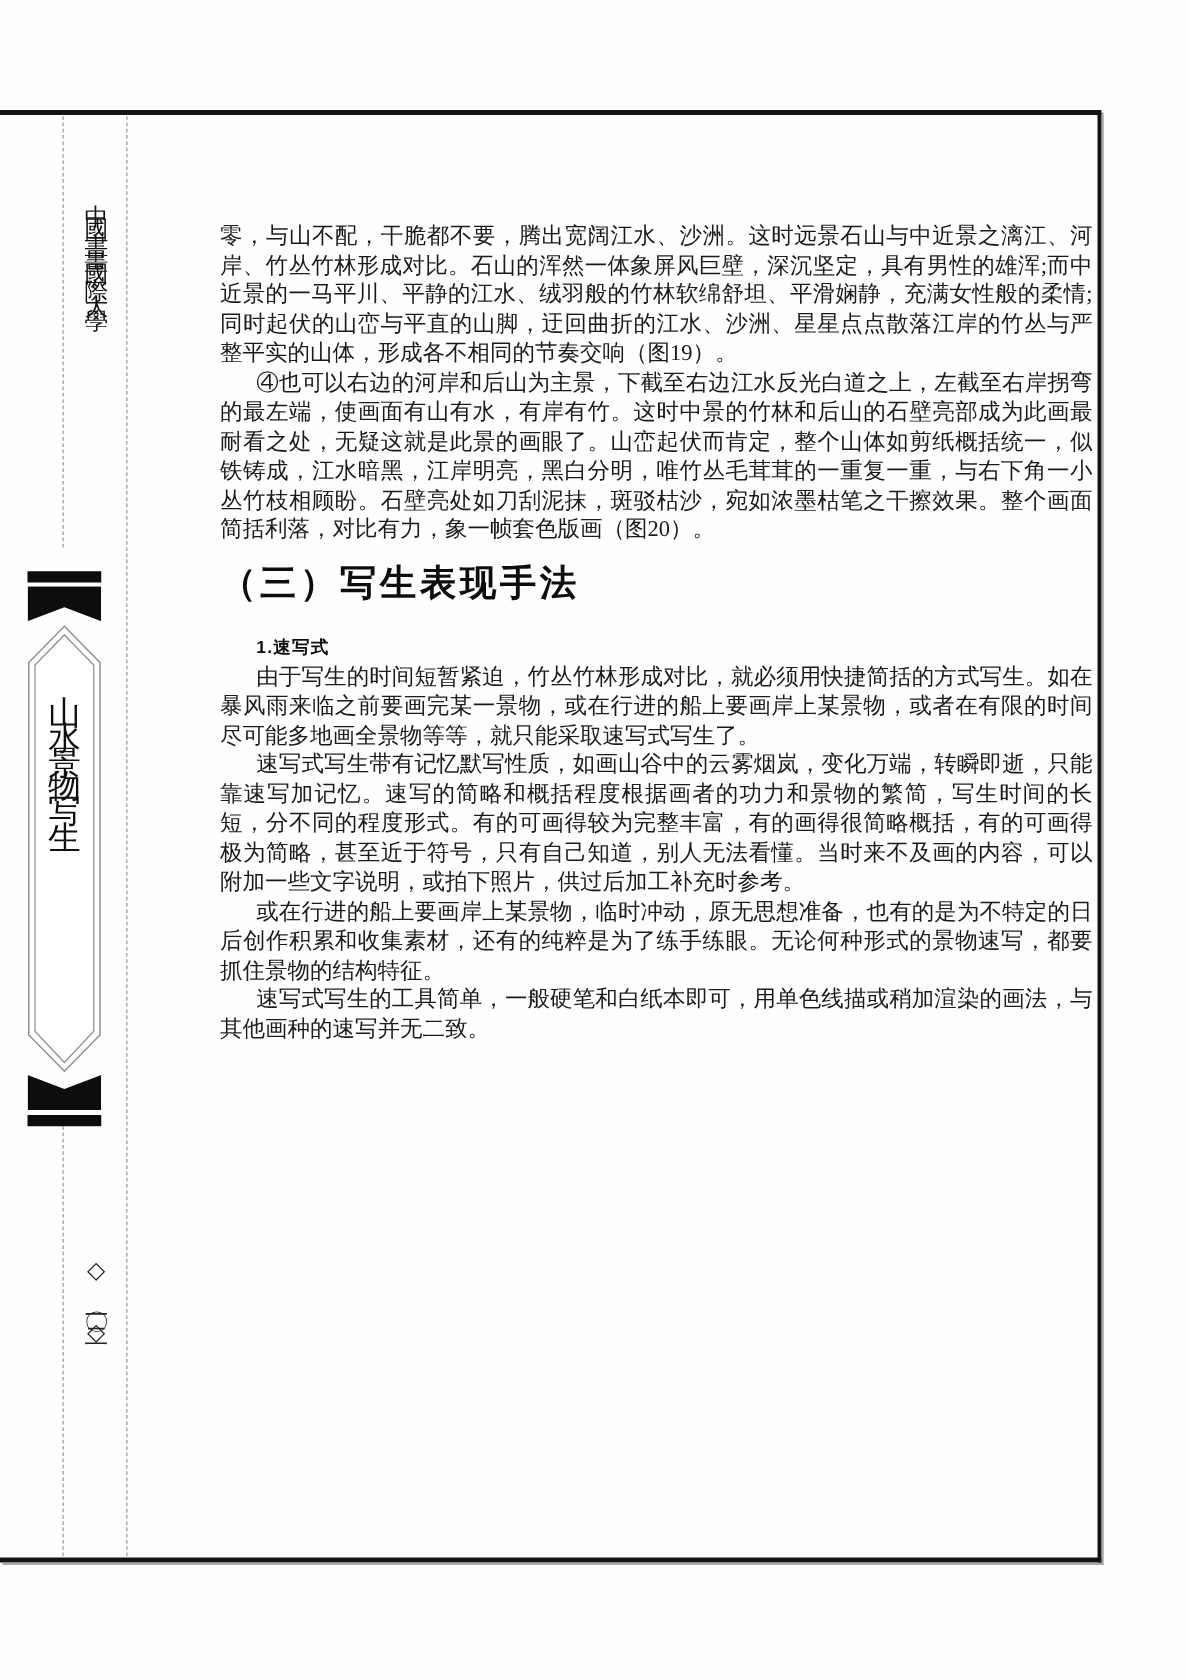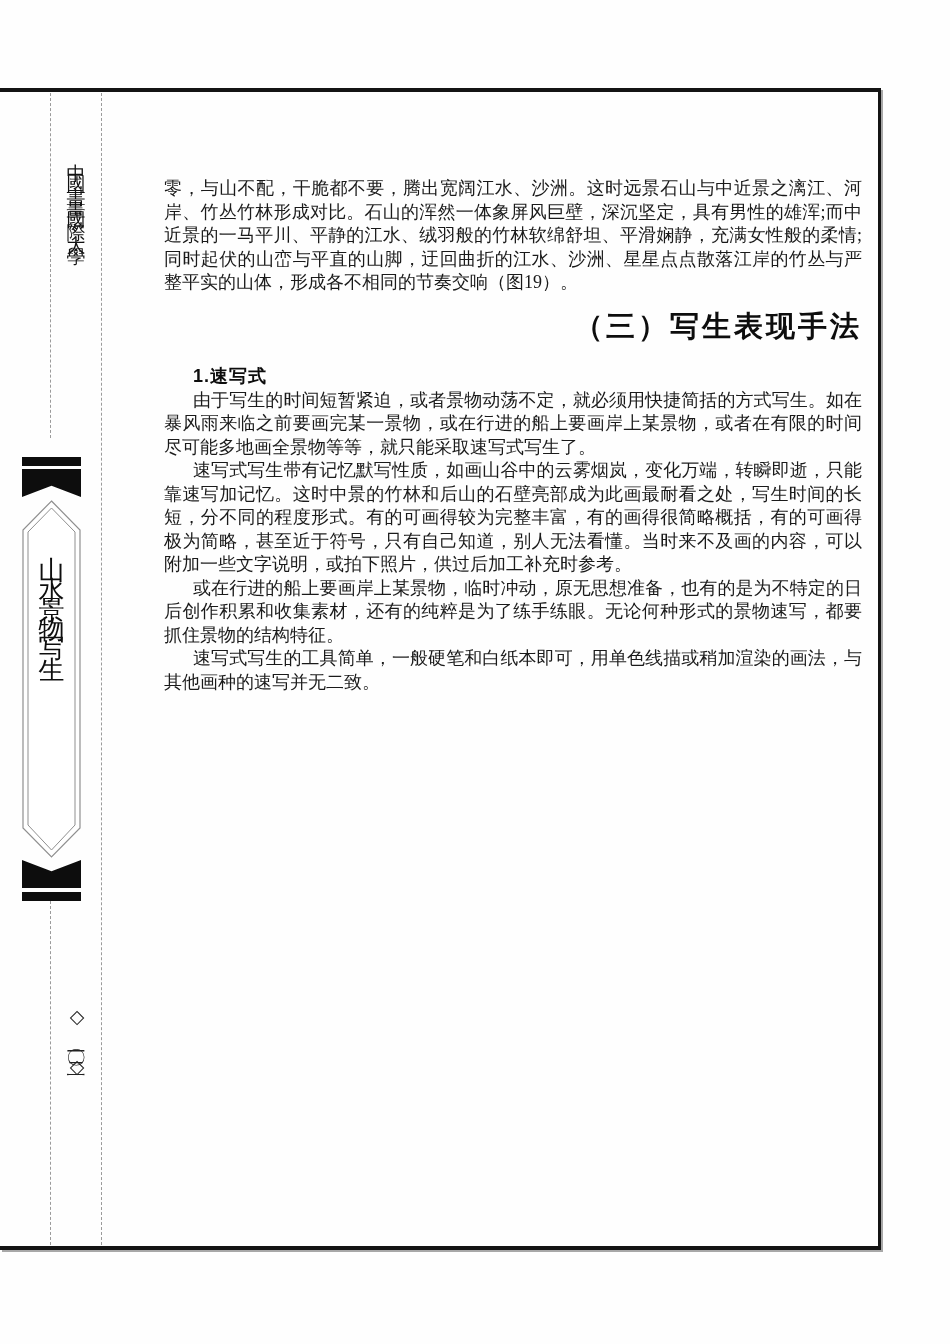--- a/index.html
+++ b/index.html
@@ -57,36 +57,36 @@
 
   
   .folio{
     position:absolute;left:55px;top:1005px;height:180px;width:42px;
     writing-mode:vertical-rl;text-orientation:upright;
     font-size:19px;letter-spacing:7px;line-height:42px;color:#222;
   }
 
   
   .main{
-    position:absolute;left:164px;top:177px;width:698px;
+    position:absolute;left:176px;top:177px;width:698px;
     font-size:18px;line-height:23.5px;
     text-align:justify;
   }
   .body-p{margin:0;text-indent:29px;}
   .body-p.no-indent{text-indent:0;}
   .sec-heading{
     margin:9px 0 16px 0;
     font-size:29px;line-height:44px;font-weight:bold;
-    text-align:right;letter-spacing:3px;text-indent:0;
+    text-align:left;letter-spacing:3px;text-indent:0;
     font-family:"Liberation Sans","DejaVu Sans",sans-serif;
     color:#0d0d0d;
   }
   .sub-heading{
     margin:3px 0 1px 29px;
-    font-size:18px;line-height:24px;font-weight:bold;
+    font-size:14px;line-height:24px;font-weight:bold;
     text-align:left;letter-spacing:1px;
     font-family:"Liberation Sans","DejaVu Sans",sans-serif;
     color:#0d0d0d;
   }
 </style>
 </head>
 <body>
 
 <div class="page">
 
@@ -109,21 +109,22 @@
       <div class="cart-text">山水景物写生</div>
     </div>
     <div class="chev chev-bot"></div>
     <div class="bar bar-bottom"></div>
   </div>
 
   <div class="folio">◇〇一二◇</div>
 
   <div class="main">
     <p class="body-p no-indent">零，与山不配，干脆都不要，腾出宽阔江水、沙洲。这时远景石山与中近景之漓江、河岸、竹丛竹林形成对比。石山的浑然一体象屏风巨壁，深沉坚定，具有男性的雄浑;而中近景的一马平川、平静的江水、绒羽般的竹林软绵舒坦、平滑娴静，充满女性般的柔情;同时起伏的山峦与平直的山脚，迂回曲折的江水、沙洲、星星点点散落江岸的竹丛与严整平实的山体，形成各不相同的节奏交响（图19）。</p>
+    <p class="body-p">④也可以右边的河岸和后山为主景，下截至右边江水反光白道之上，左截至右岸拐弯的最左端，使画面有山有水，有岸有竹。这时中景的竹林和后山的石壁亮部成为此画最耐看之处，无疑这就是此景的画眼了。山峦起伏而肯定，整个山体如剪纸概括统一，似铁铸成，江水暗黑，江岸明亮，黑白分明，唯竹丛毛茸茸的一重复一重，与右下角一小丛竹枝相顾盼。石壁亮处如刀刮泥抹，斑驳枯沙，宛如浓墨枯笔之干擦效果。整个画面简括利落，对比有力，象一帧套色版画（图20）。</p>
     <h2 class="sec-heading">（三）写生表现手法</h2>
     <h3 class="sub-heading">1.速写式</h3>
-    <p class="body-p">由于写生的时间短暂紧迫，或者景物动荡不定，就必须用快捷简括的方式写生。如在暴风雨来临之前要画完某一景物，或在行进的船上要画岸上某景物，或者在有限的时间尽可能多地画全景物等等，就只能采取速写式写生了。</p>
-    <p class="body-p">速写式写生带有记忆默写性质，如画山谷中的云雾烟岚，变化万端，转瞬即逝，只能靠速写加记忆。这时中景的竹林和后山的石壁亮部成为此画最耐看之处，写生时间的长短，分不同的程度形式。有的可画得较为完整丰富，有的画得很简略概括，有的可画得极为简略，甚至近于符号，只有自己知道，别人无法看懂。当时来不及画的内容，可以附加一些文字说明，或拍下照片，供过后加工补充时参考。</p>
+    <p class="body-p">由于写生的时间短暂紧迫，竹丛竹林形成对比，就必须用快捷简括的方式写生。如在暴风雨来临之前要画完某一景物，或在行进的船上要画岸上某景物，或者在有限的时间尽可能多地画全景物等等，就只能采取速写式写生了。</p>
+    <p class="body-p">速写式写生带有记忆默写性质，如画山谷中的云雾烟岚，变化万端，转瞬即逝，只能靠速写加记忆。速写的简略和概括程度根据画者的功力和景物的繁简，写生时间的长短，分不同的程度形式。有的可画得较为完整丰富，有的画得很简略概括，有的可画得极为简略，甚至近于符号，只有自己知道，别人无法看懂。当时来不及画的内容，可以附加一些文字说明，或拍下照片，供过后加工补充时参考。</p>
     <p class="body-p">或在行进的船上要画岸上某景物，临时冲动，原无思想准备，也有的是为不特定的日后创作积累和收集素材，还有的纯粹是为了练手练眼。无论何种形式的景物速写，都要抓住景物的结构特征。</p>
     <p class="body-p">速写式写生的工具简单，一般硬笔和白纸本即可，用单色线描或稍加渲染的画法，与其他画种的速写并无二致。</p>
   </div>
 
 </div>
 
 </body></html>

